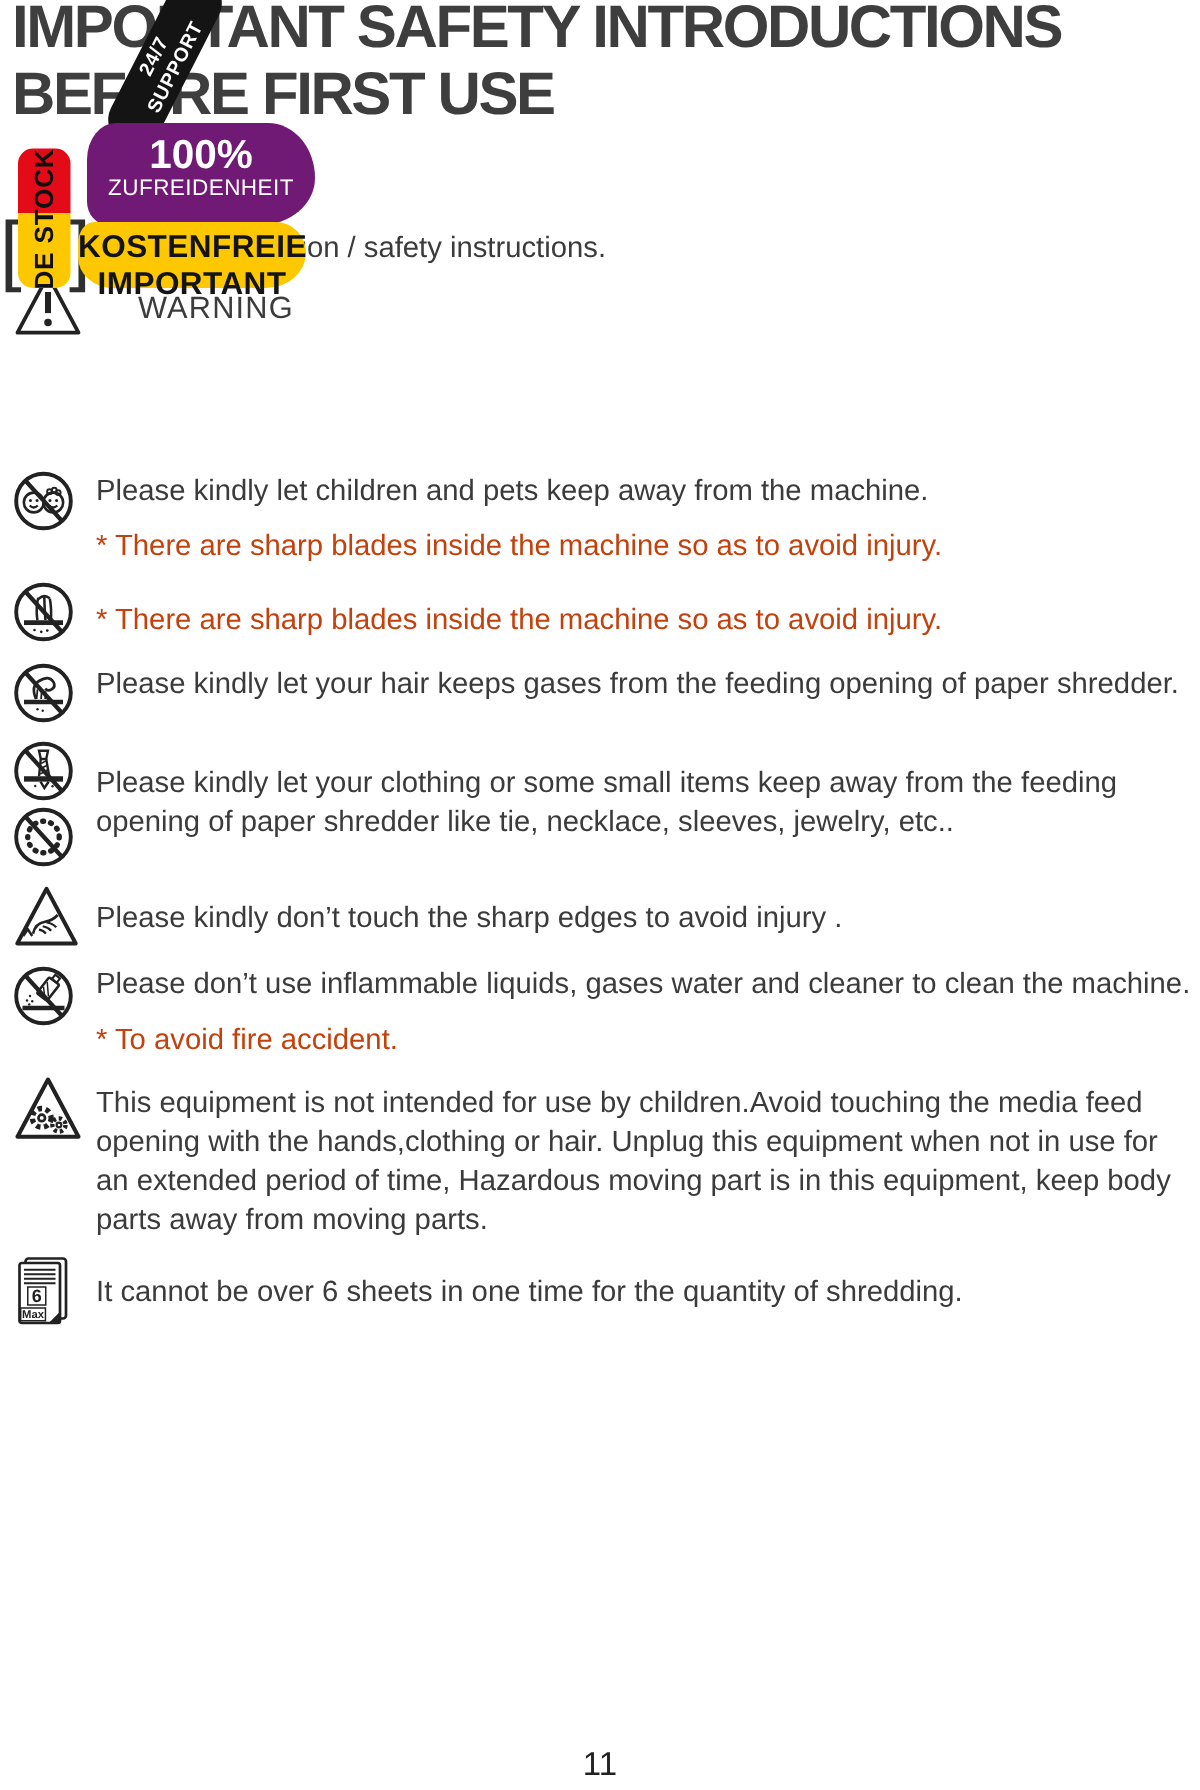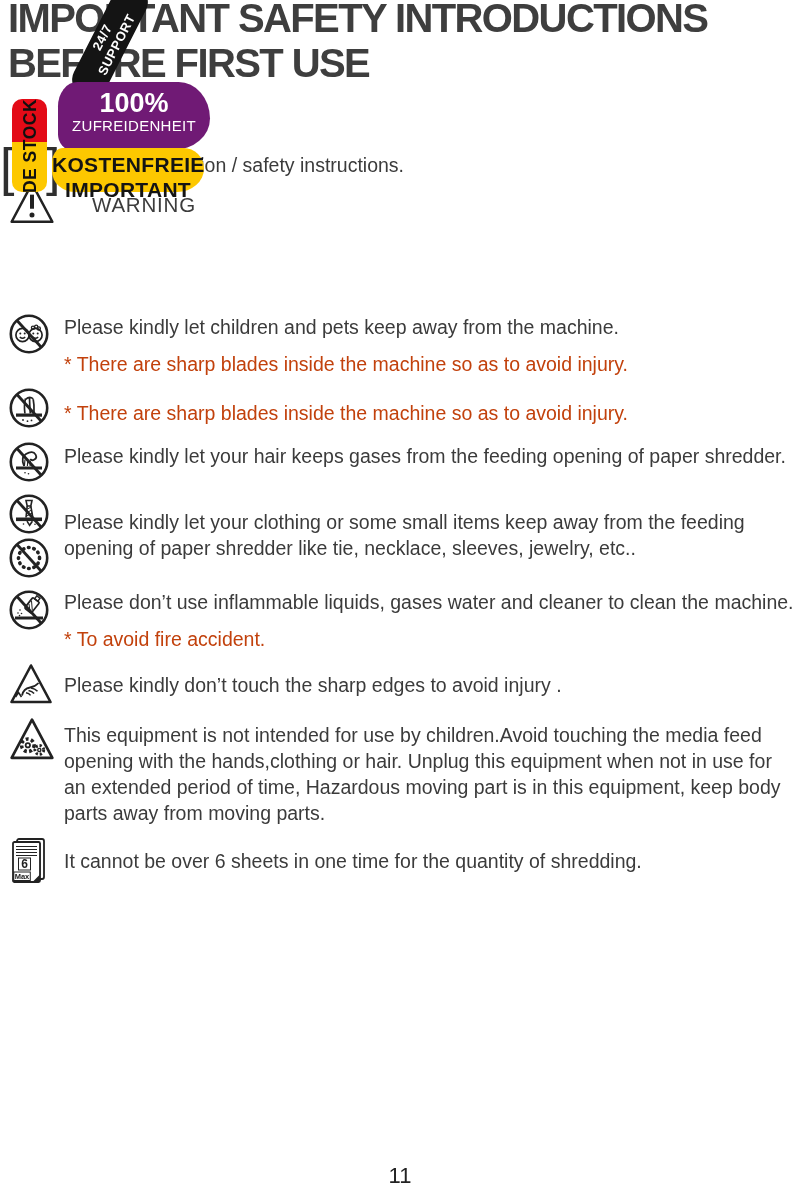--- a/index.html
+++ b/index.html
@@ -205,20 +205,34 @@
           <line x1="9" y1="7.5" x2="33.5" y2="34.5" stroke="#222" stroke-width="2.8"></line>
         </svg>
       </div>
       <div class="item-body pt16">
         <p class="item-text">Please kindly let your clothing or some small items keep away from the feeding opening of paper shredder like tie, necklace, sleeves, jewelry, etc..</p>
       </div>
     </div>
 
     <div class="item">
       <div class="icon-col">
+        <svg width="46" height="44" viewBox="0 0 46 44">
+          <path d="M23 3.5 L42.5 40 H3.5 Z" fill="none" stroke="#222" stroke-width="2.6" stroke-linejoin="round"></path>
+          <path d="M7.5 35 l3 -4.5 3 4.5" fill="none" stroke="#222" stroke-width="1.6"></path>
+          <path d="M14 33.5 q1.5 -7 8 -8 q5 -.8 8.5 -4.5" fill="none" stroke="#222" stroke-width="1.8"></path>
+          <path d="M23 26 q4 .5 6.5 3.2 M20.5 28.5 q3.6 .6 5.6 3 M18 30.8 q3 .5 4.6 2.6" fill="none" stroke="#222" stroke-width="1.5"></path>
+        </svg>
+      </div>
+      <div class="item-body pt10">
+        <p class="item-text">Please kindly don’t touch the sharp edges to avoid injury .</p>
+      </div>
+    </div>
+
+    <div class="item">
+      <div class="icon-col">
         <svg width="42" height="42" viewBox="0 0 42 42">
           <circle cx="21" cy="21" r="18.2" fill="none" stroke="#222" stroke-width="2.6"></circle>
           <rect x="7" y="27.5" width="28" height="3" fill="#222"></rect>
           <g transform="rotate(38 24 16)">
             <rect x="20" y="9.5" width="8.5" height="13.5" rx="1.2" fill="none" stroke="#222" stroke-width="1.7"></rect>
             <rect x="22.2" y="5.8" width="4" height="3.7" fill="none" stroke="#222" stroke-width="1.4"></rect>
             <path d="M21 13 l6.5 7 M21 17 l6 6" fill="none" stroke="#222" stroke-width="1"></path>
           </g>
           <circle cx="12" cy="21" r=".8" fill="#222"></circle>
             <circle cx="10" cy="24" r=".8" fill="#222"></circle>
@@ -228,34 +242,20 @@
         </svg>
       </div>
       <div class="item-body">
         <p class="item-text">Please don’t use inflammable liquids, gases water and cleaner to clean the machine.</p>
         <p class="item-note">* To avoid fire accident.</p>
       </div>
     </div>
 
     <div class="item">
       <div class="icon-col">
-        <svg width="46" height="44" viewBox="0 0 46 44">
-          <path d="M23 3.5 L42.5 40 H3.5 Z" fill="none" stroke="#222" stroke-width="2.6" stroke-linejoin="round"></path>
-          <path d="M7.5 35 l3 -4.5 3 4.5" fill="none" stroke="#222" stroke-width="1.6"></path>
-          <path d="M14 33.5 q1.5 -7 8 -8 q5 -.8 8.5 -4.5" fill="none" stroke="#222" stroke-width="1.8"></path>
-          <path d="M23 26 q4 .5 6.5 3.2 M20.5 28.5 q3.6 .6 5.6 3 M18 30.8 q3 .5 4.6 2.6" fill="none" stroke="#222" stroke-width="1.5"></path>
-        </svg>
-      </div>
-      <div class="item-body pt10">
-        <p class="item-text">Please kindly don’t touch the sharp edges to avoid injury .</p>
-      </div>
-    </div>
-
-    <div class="item">
-      <div class="icon-col">
         <svg width="48" height="46" viewBox="0 0 46 44">
           <path d="M23 3.5 L42.5 40 H3.5 Z" fill="none" stroke="#222" stroke-width="2.6" stroke-linejoin="round"></path>
           <circle cx="19" cy="28" r="6" fill="none" stroke="#222" stroke-width="3.4" stroke-dasharray="2.8 2.3"></circle>
           <circle cx="19" cy="28" r="2.1" fill="none" stroke="#222" stroke-width="1.7"></circle>
           <circle cx="30" cy="32.5" r="4.2" fill="none" stroke="#222" stroke-width="2.8" stroke-dasharray="2.1 1.8"></circle>
           <circle cx="30" cy="32.5" r="1.5" fill="none" stroke="#222" stroke-width="1.4"></circle>
         </svg>
       </div>
       <div class="item-body pt6">
         <p class="item-text">This equipment is not intended for use by children.Avoid touching the media feed opening with the hands,clothing or hair. Unplug this equipment when not in use for an extended period of time, Hazardous moving part is in this equipment, keep body parts away from moving parts.</p>

